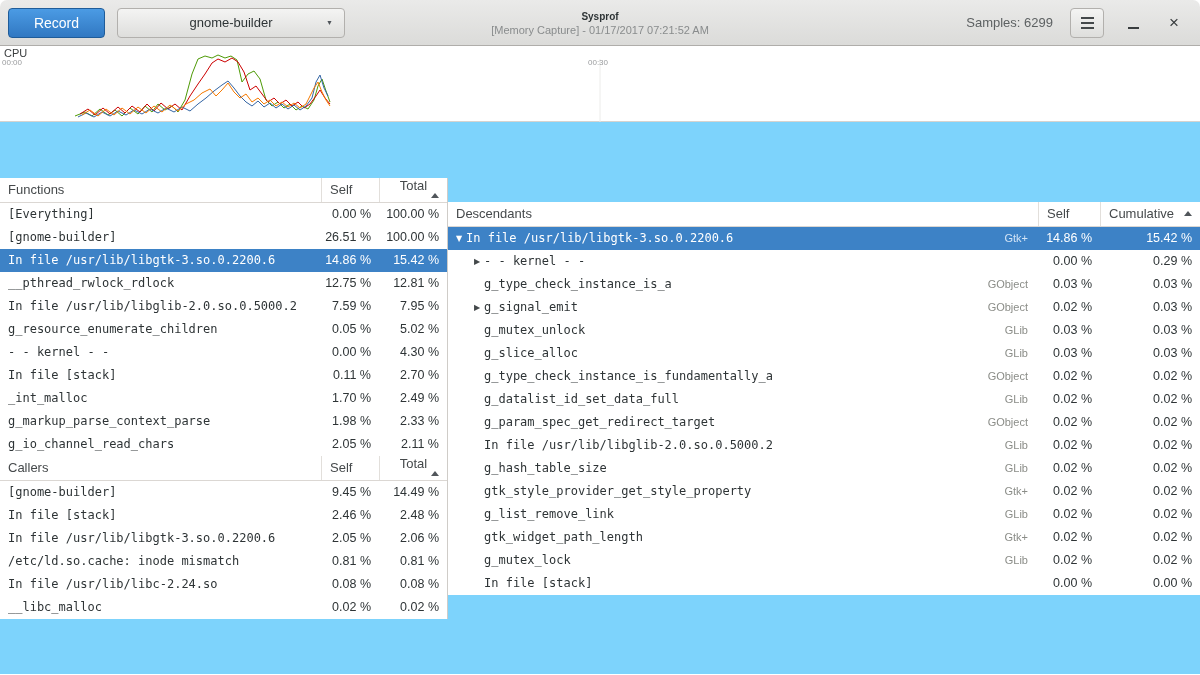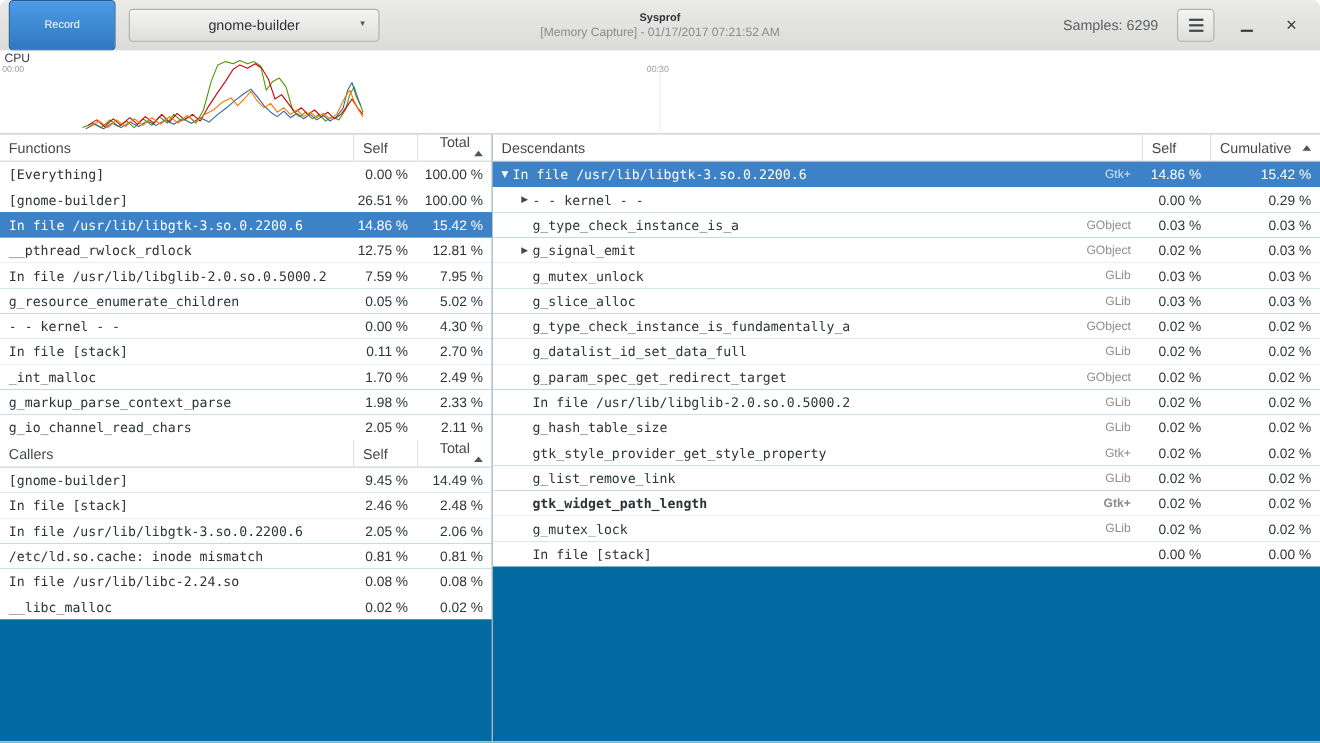--- a/index.html
+++ b/index.html
@@ -3,22 +3,22 @@
 <meta charset="utf-8">
 <style>
   * { margin:0; padding:0; box-sizing:border-box; }
   html,body { width:1200px; height:675px; overflow:hidden; }
   body { font-family:"Liberation Sans", sans-serif; font-size:13px; color:#2e3436; background:#ffffff; }
 
   
   .headerbar { height:46px; background:linear-gradient(to bottom,#eaeae9,#dbdbd9);
     border-bottom:1px solid #afadaa; display:flex; align-items:center; position:relative;
     border-radius:7px 7px 0 0; }
-  .btn-record { margin-left:8px; width:97px; height:46px; border-radius:4px; border:1px solid #1f5c99;
-    background:linear-gradient(to bottom,#4b9be4,#3178c2); color:#fff; font-size:10px;
+  .btn-record { margin-left:8px; width:97px; height:30px; border-radius:4px; border:1px solid #1f5c99;
+    background:linear-gradient(to bottom,#4b9be4,#3178c2); color:#fff; font-size:14px;
     display:flex; align-items:center; justify-content:center; cursor:default; }
   .btn-process { margin-left:12px; width:228px; height:30px; border-radius:4px; border:1px solid #b2b0ad;
     background:linear-gradient(to bottom,#f4f4f3,#dededc); color:#2e3436; font-size:13px;
     position:relative; display:flex; align-items:center; justify-content:center; }
   .btn-process .arrow { position:absolute; right:11px; font-size:7px; color:#50555a; }
   .titlebox { position:absolute; left:50%; top:50%; transform:translate(-50%,-50%); text-align:center; }
   .title { font-size:10px; font-weight:bold; color:#2e3436; line-height:15px; }
   .subtitle { font-size:11px; color:#898c8d; line-height:13px; }
   .header-right { margin-left:auto; display:flex; align-items:center; padding-right:14px; gap:17px; }
   .samples { font-size:13px; color:#5d6162; }
@@ -32,21 +32,21 @@
 
   
   .cpu-area { position:relative; height:76px; border-bottom:1px solid #d6d3cf; background:#fff; }
   .cpu-area svg { position:absolute; left:0; top:0; }
   .cpu-label { position:absolute; left:4px; top:1px; font-size:11px; color:#3a3d3e; }
   .tick { position:absolute; font-size:8px; color:#9a9c9e; }
   .tick-start { left:2px; top:12px; }
   .tick-mid { left:588px; top:12px; }
 
   
-  .main { display:flex; height:552px; background:#0369a1; }
+  .main { display:flex; height:552px; background:#7dd3fc;align-items:center; }
   .left-panel { width:448px; border-right:1px solid #cfccc8; display:flex; flex-direction:column; }
   .right-panel { flex:1; display:flex; flex-direction:column; }
 
   .thead { height:25px; display:flex; border-bottom:1px solid #dbd7d3; background:#fff; flex:0 0 auto; }
   .hcell { display:flex; align-items:center; padding:0 8px; font-size:13px; color:#45494b; }
   .hcell:not(:first-child) { border-left:1px solid #e2dfdb; }
   .hname { flex:1; }
   .h-self  { width:58px; }  .h-total { width:68px;flex-direction:column; }
   .h-dself { width:62px; }  .h-dcum  { width:100px; }
   .sort-up { width:0; height:0; border-left:4px solid transparent; border-right:4px solid transparent;
@@ -344,21 +344,21 @@
           <div class="trow">
             <div class="cell-name tree" style="padding-left: 22px;">
               <span class="expander"></span>
               <span class="sym">g_list_remove_link</span>
               <span class="cat">GLib</span>
             </div>
             <div class="cell-num w-dself">0.02 %</div>
             <div class="cell-num w-dcum">0.02 %</div>
           </div>
           <div class="trow">
-            <div class="cell-name tree" style="padding-left: 22px; font-weight: bold;">
+            <div class="cell-name tree" style="padding-left: 22px;">
               <span class="expander"></span>
               <span class="sym">gtk_widget_path_length</span>
               <span class="cat">Gtk+</span>
             </div>
             <div class="cell-num w-dself">0.02 %</div>
             <div class="cell-num w-dcum">0.02 %</div>
           </div>
           <div class="trow">
             <div class="cell-name tree" style="padding-left: 22px;">
               <span class="expander"></span>

